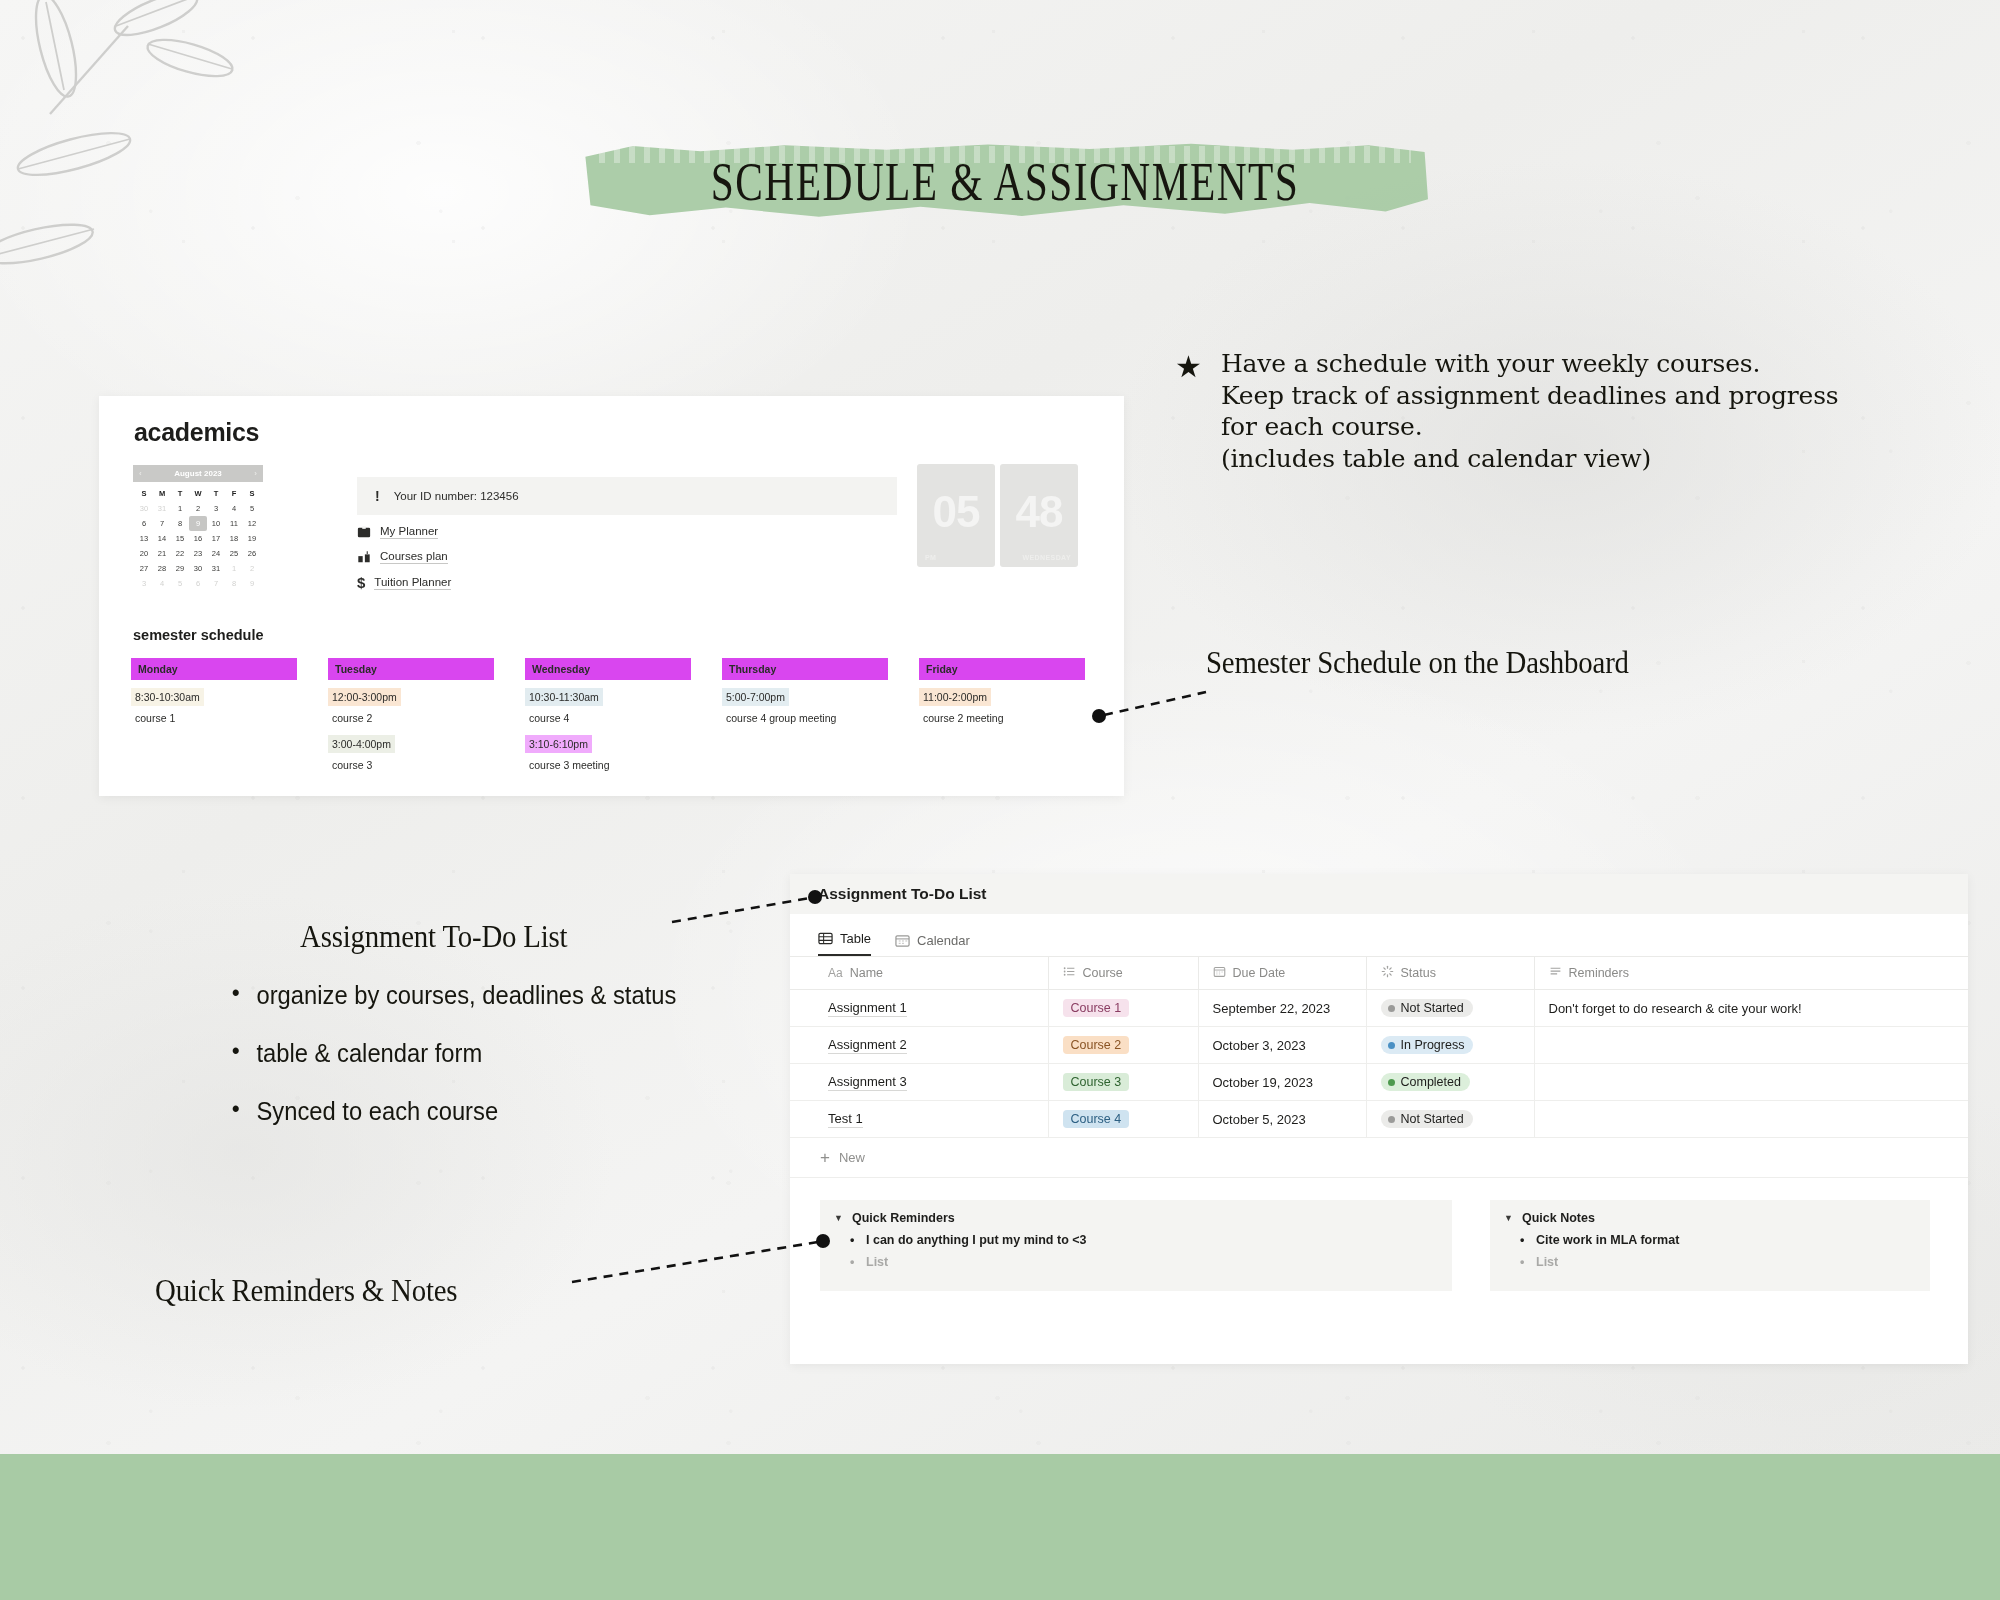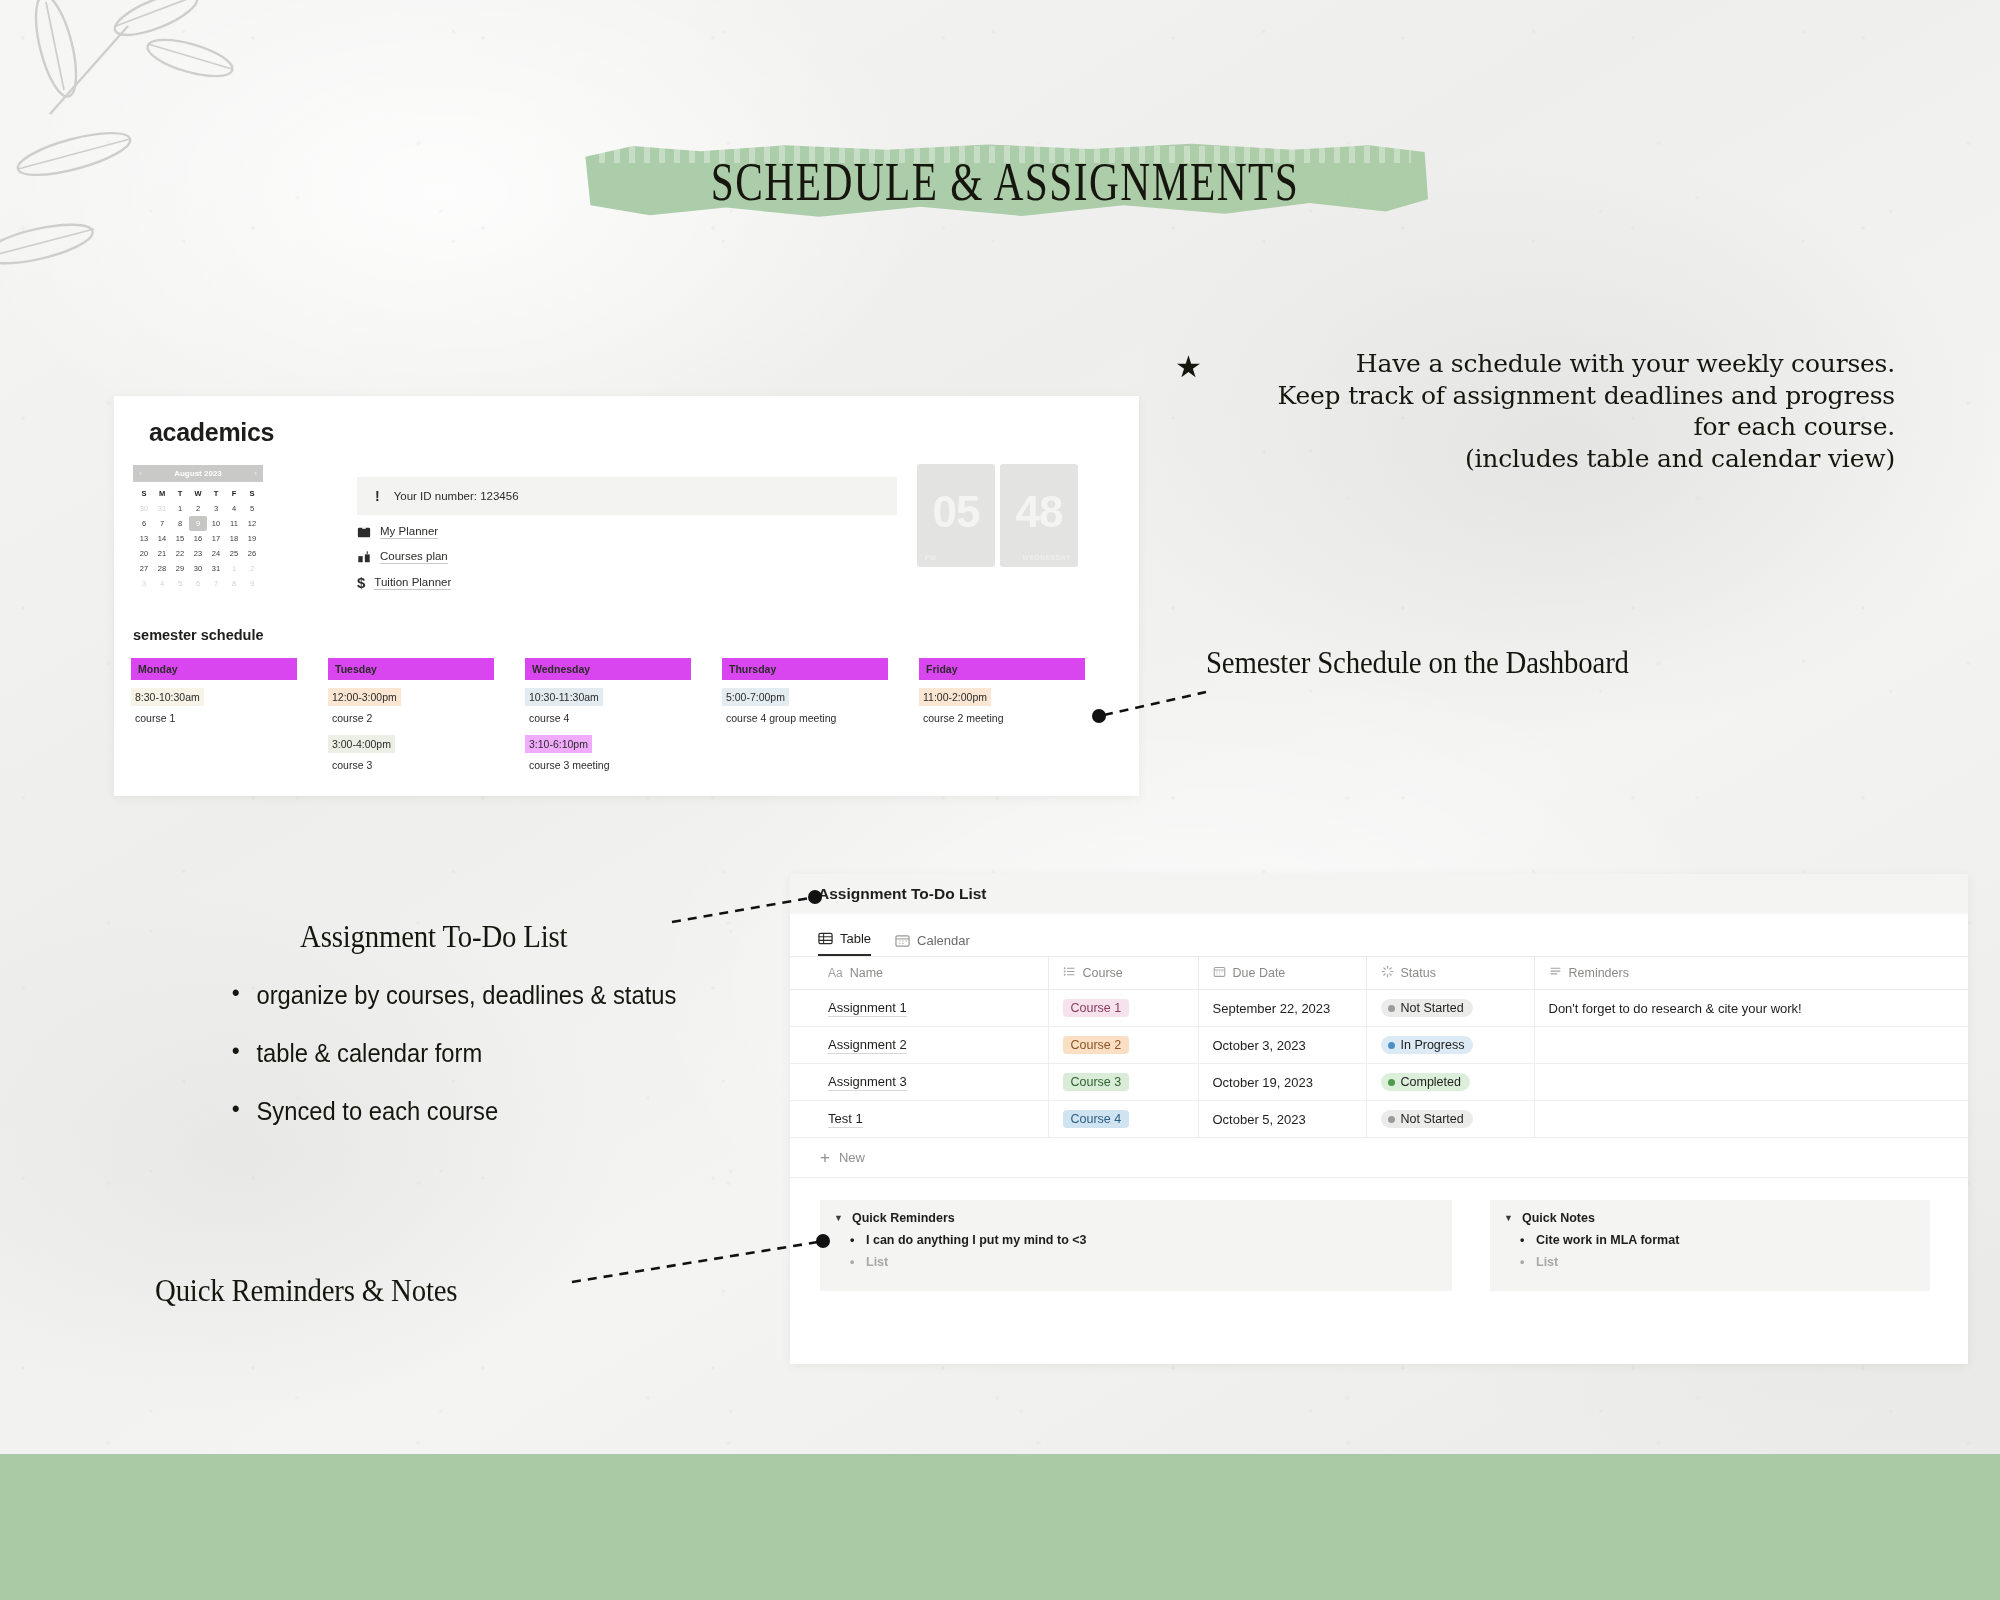--- a/index.html
+++ b/index.html
@@ -76,21 +76,21 @@
     color: #16160f;
     transform: scaleX(0.9) scaleY(1.18);
     white-space: nowrap;
   }
 
   
   .card { position: absolute; background: #ffffff; }
 
   
   .dashboard-card {
-    left: 114px; top: 396px; width: 1025px; height: 400px;
+    left: 99px; top: 396px; width: 1025px; height: 400px;
     box-shadow: 0 2px 10px rgba(0,0,0,0.06);
   }
   .academics-title {
     position: absolute; left: 35px; top: 22px;
     font-size: 25px; font-weight: 700; color: #1d1d1b; letter-spacing: -0.3px;
   }
 
   
   .mini-cal { position: absolute; left: 133px; top: 465px; width: 130px; }
   .mini-cal-head {
@@ -222,21 +222,21 @@
   .quick-list li::before {
     content: "•"; position: absolute; left: -16px; color: #1d1d1b;
   }
   .quick-list li.placeholder { color: #a9a9a7; }
   .quick-list li.placeholder::before { color: #a9a9a7; }
 
   
   .anno { position: absolute; font-family: "DejaVu Serif", serif; color: #16160f; }
   .anno-star-block { left: 1175px; top: 348px; width: 720px; }
   .anno-star-block .star { position: absolute; left: 0; top: 4px; font-size: 30px; line-height: 1; color: #16160f; }
-  .anno-star-block .lines { margin-left: 46px; font-size: 25px; line-height: 1.26; letter-spacing: -0.2px; text-align: right; }
+  .anno-star-block .lines { margin-left: 46px; font-size: 25px; line-height: 1.26; letter-spacing: -0.2px; }
 
   .anno-script {
     font-family: "Liberation Serif", serif;
     font-size: 31px;
     letter-spacing: -0.2px;
     transform: scaleX(0.93);
     transform-origin: left center;
     white-space: nowrap;
   }
   .anno-semester { left: 1206px; top: 645px; }

